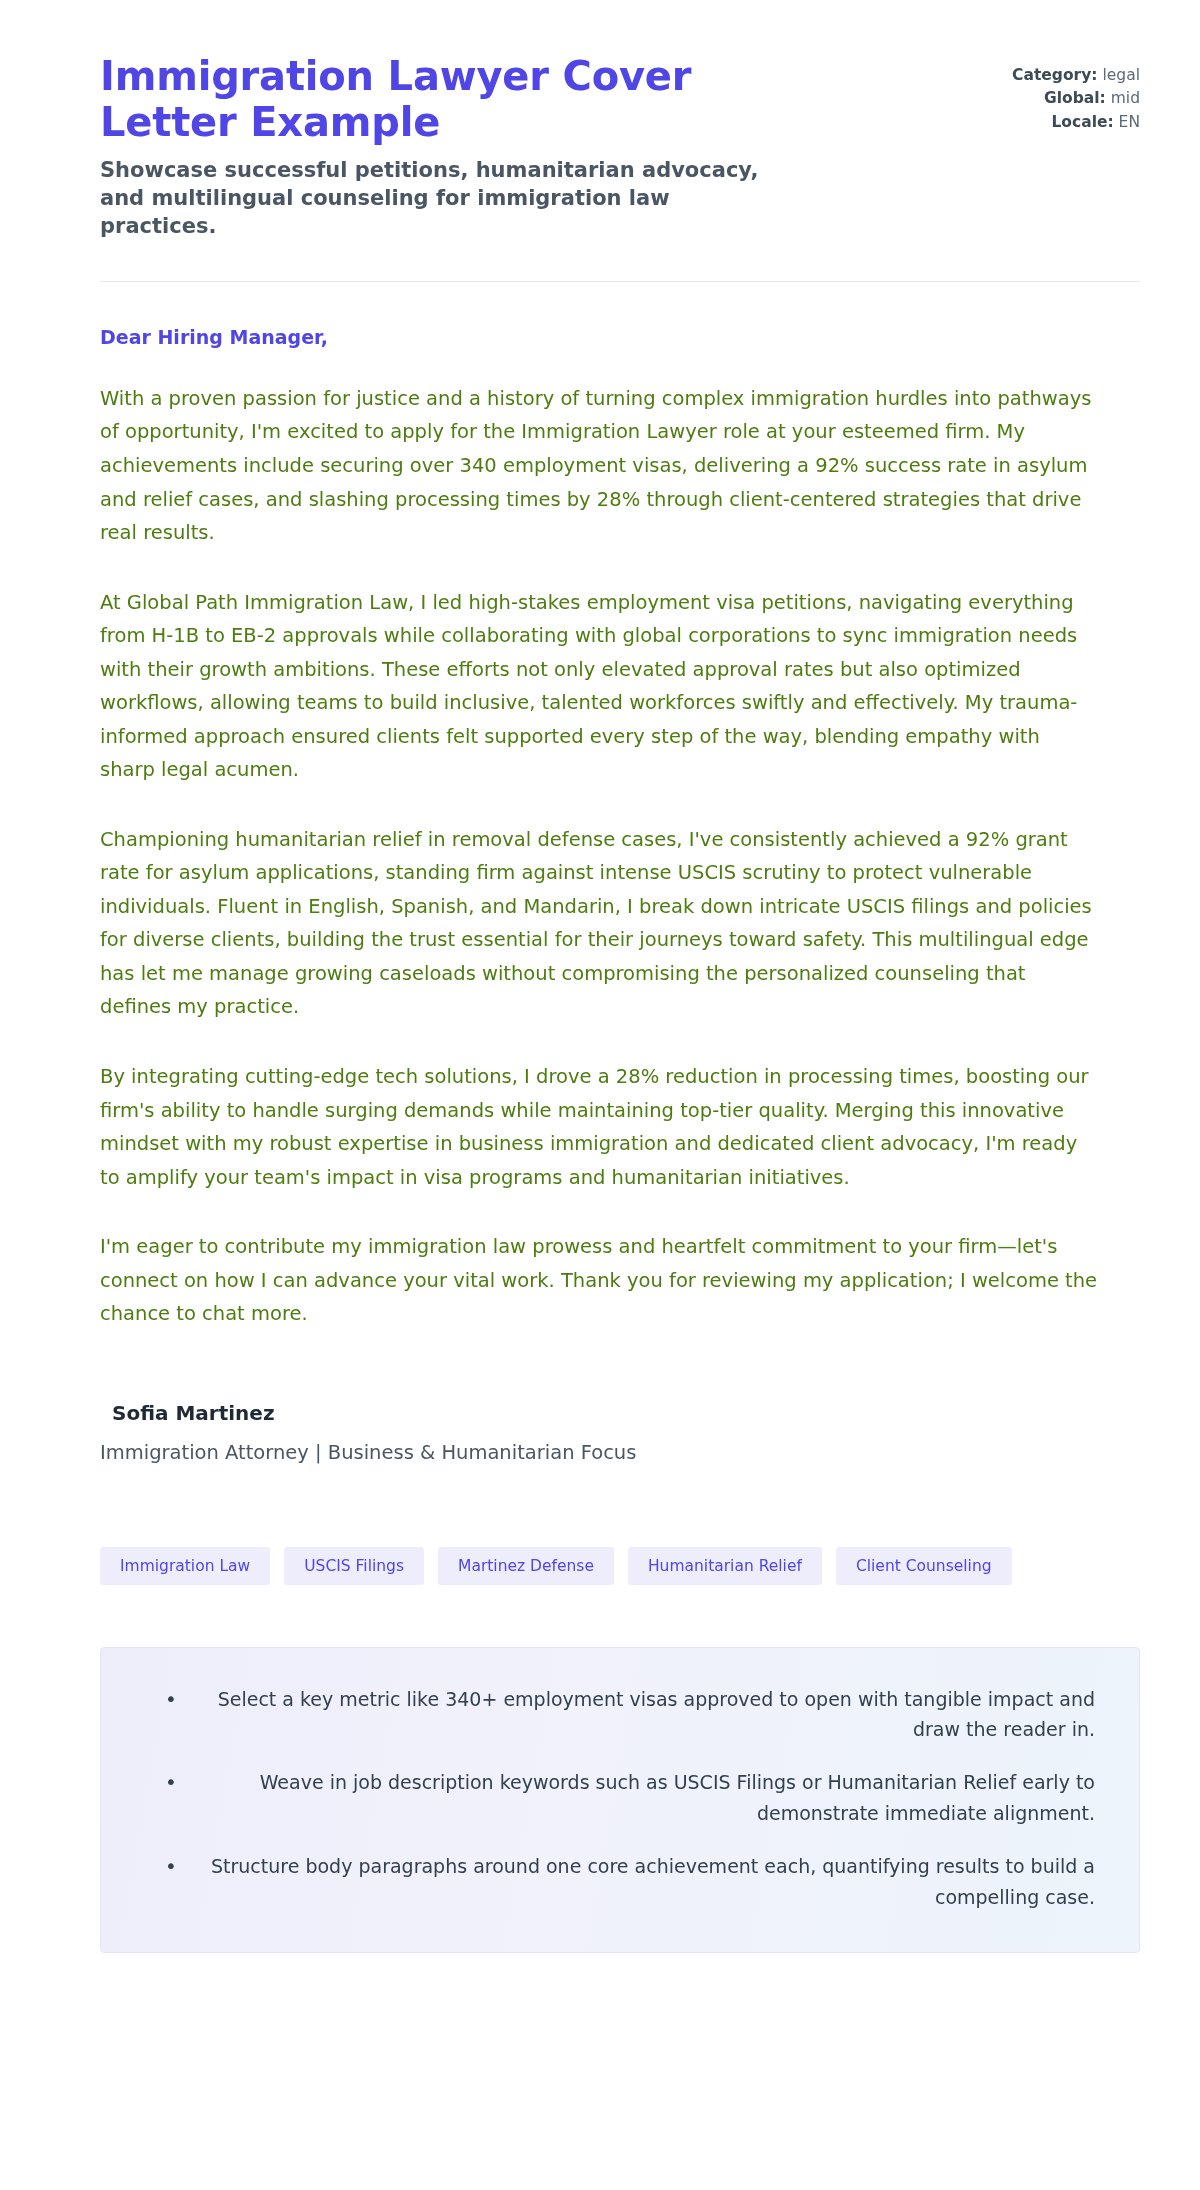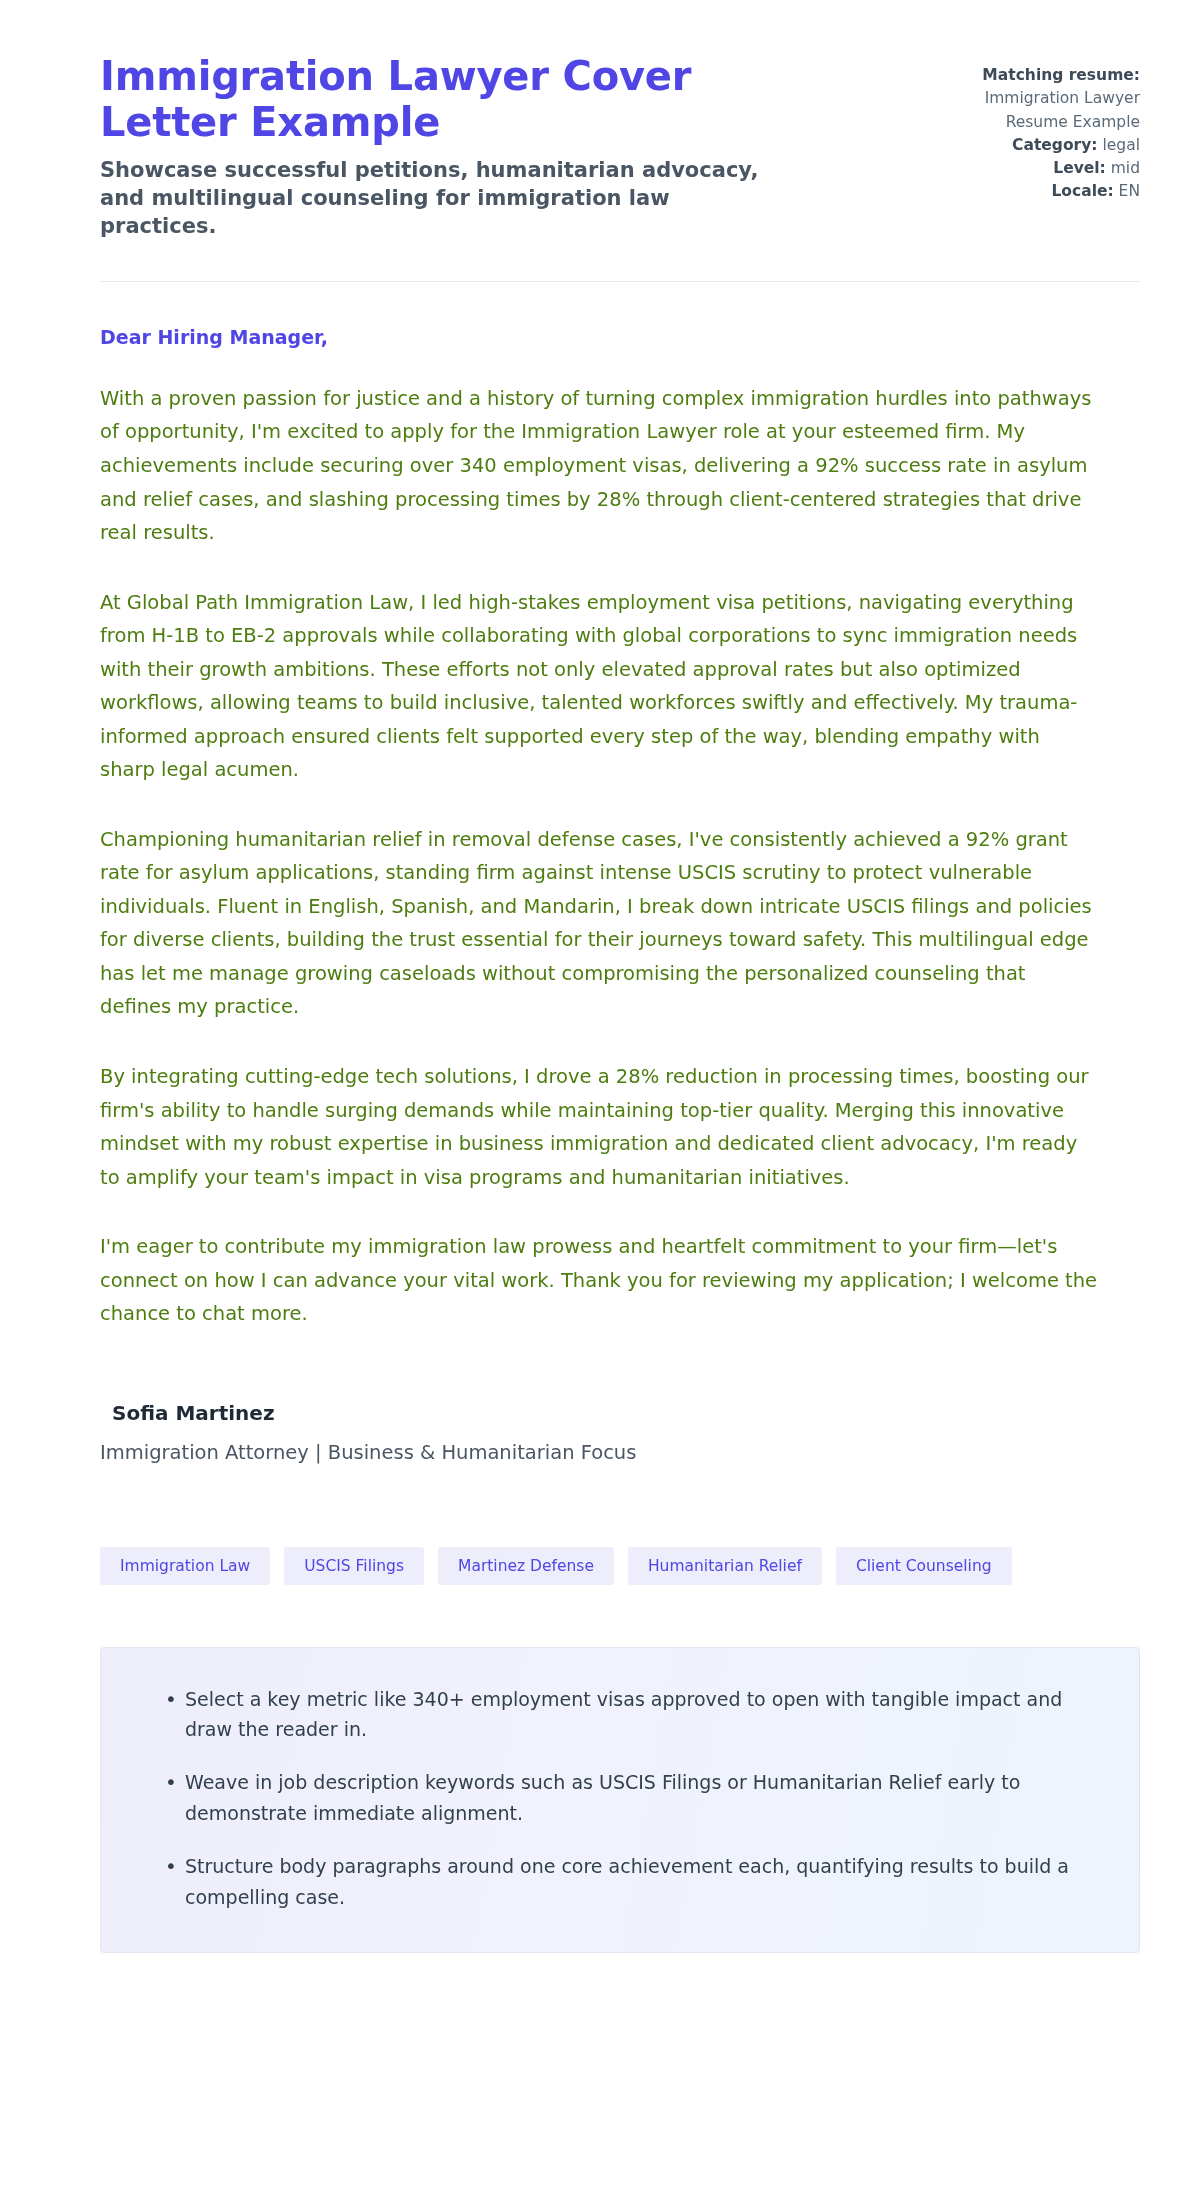--- a/index.html
+++ b/index.html
@@ -132,20 +132,21 @@
   .callout-title {
     margin: 0 0 22px 0;
     font-size: 21px;
     font-weight: bold;
     color: #4f46e5;
   }
   .callout-list {
     margin: 0;
     padding: 0 0 0 26px;
     list-style: none;
+    text-align: right;
   }
   .callout-list li {
     position: relative;
     font-size: 19px;
     line-height: 1.62;
     color: #32404d;
     margin-bottom: 22px;
     padding-left: 14px;
     max-width: 940px;
   }
@@ -165,31 +166,26 @@
 
 <div class="page">
 
   <div class="header">
     <div class="header-left">
       <h1 class="doc-title">Immigration Lawyer Cover Letter Example</h1>
       <p class="doc-subtitle">Showcase successful petitions, humanitarian advocacy, and multilingual counseling for immigration law practices.</p>
     </div>
 
     <div class="meta">
-      <div class="meta-resume-row">
-        <span class="meta-label">Matching resume:</span>
-        <br>
-        <span class="meta-value">Immigration Lawyer Resume Example</span>
-      </div>
       <div class="meta-row">
         <span class="meta-label">Category:</span>
         <span class="meta-value">legal</span>
       </div>
       <div class="meta-row">
-        <span class="meta-label">Level:</span>
+        <span class="meta-label">Global:</span>
         <span class="meta-value">mid</span>
       </div>
       <div class="meta-row">
         <span class="meta-label">Locale:</span>
         <span class="meta-value">EN</span>
       </div>
     </div>
   </div>
 
   <hr class="divider">

